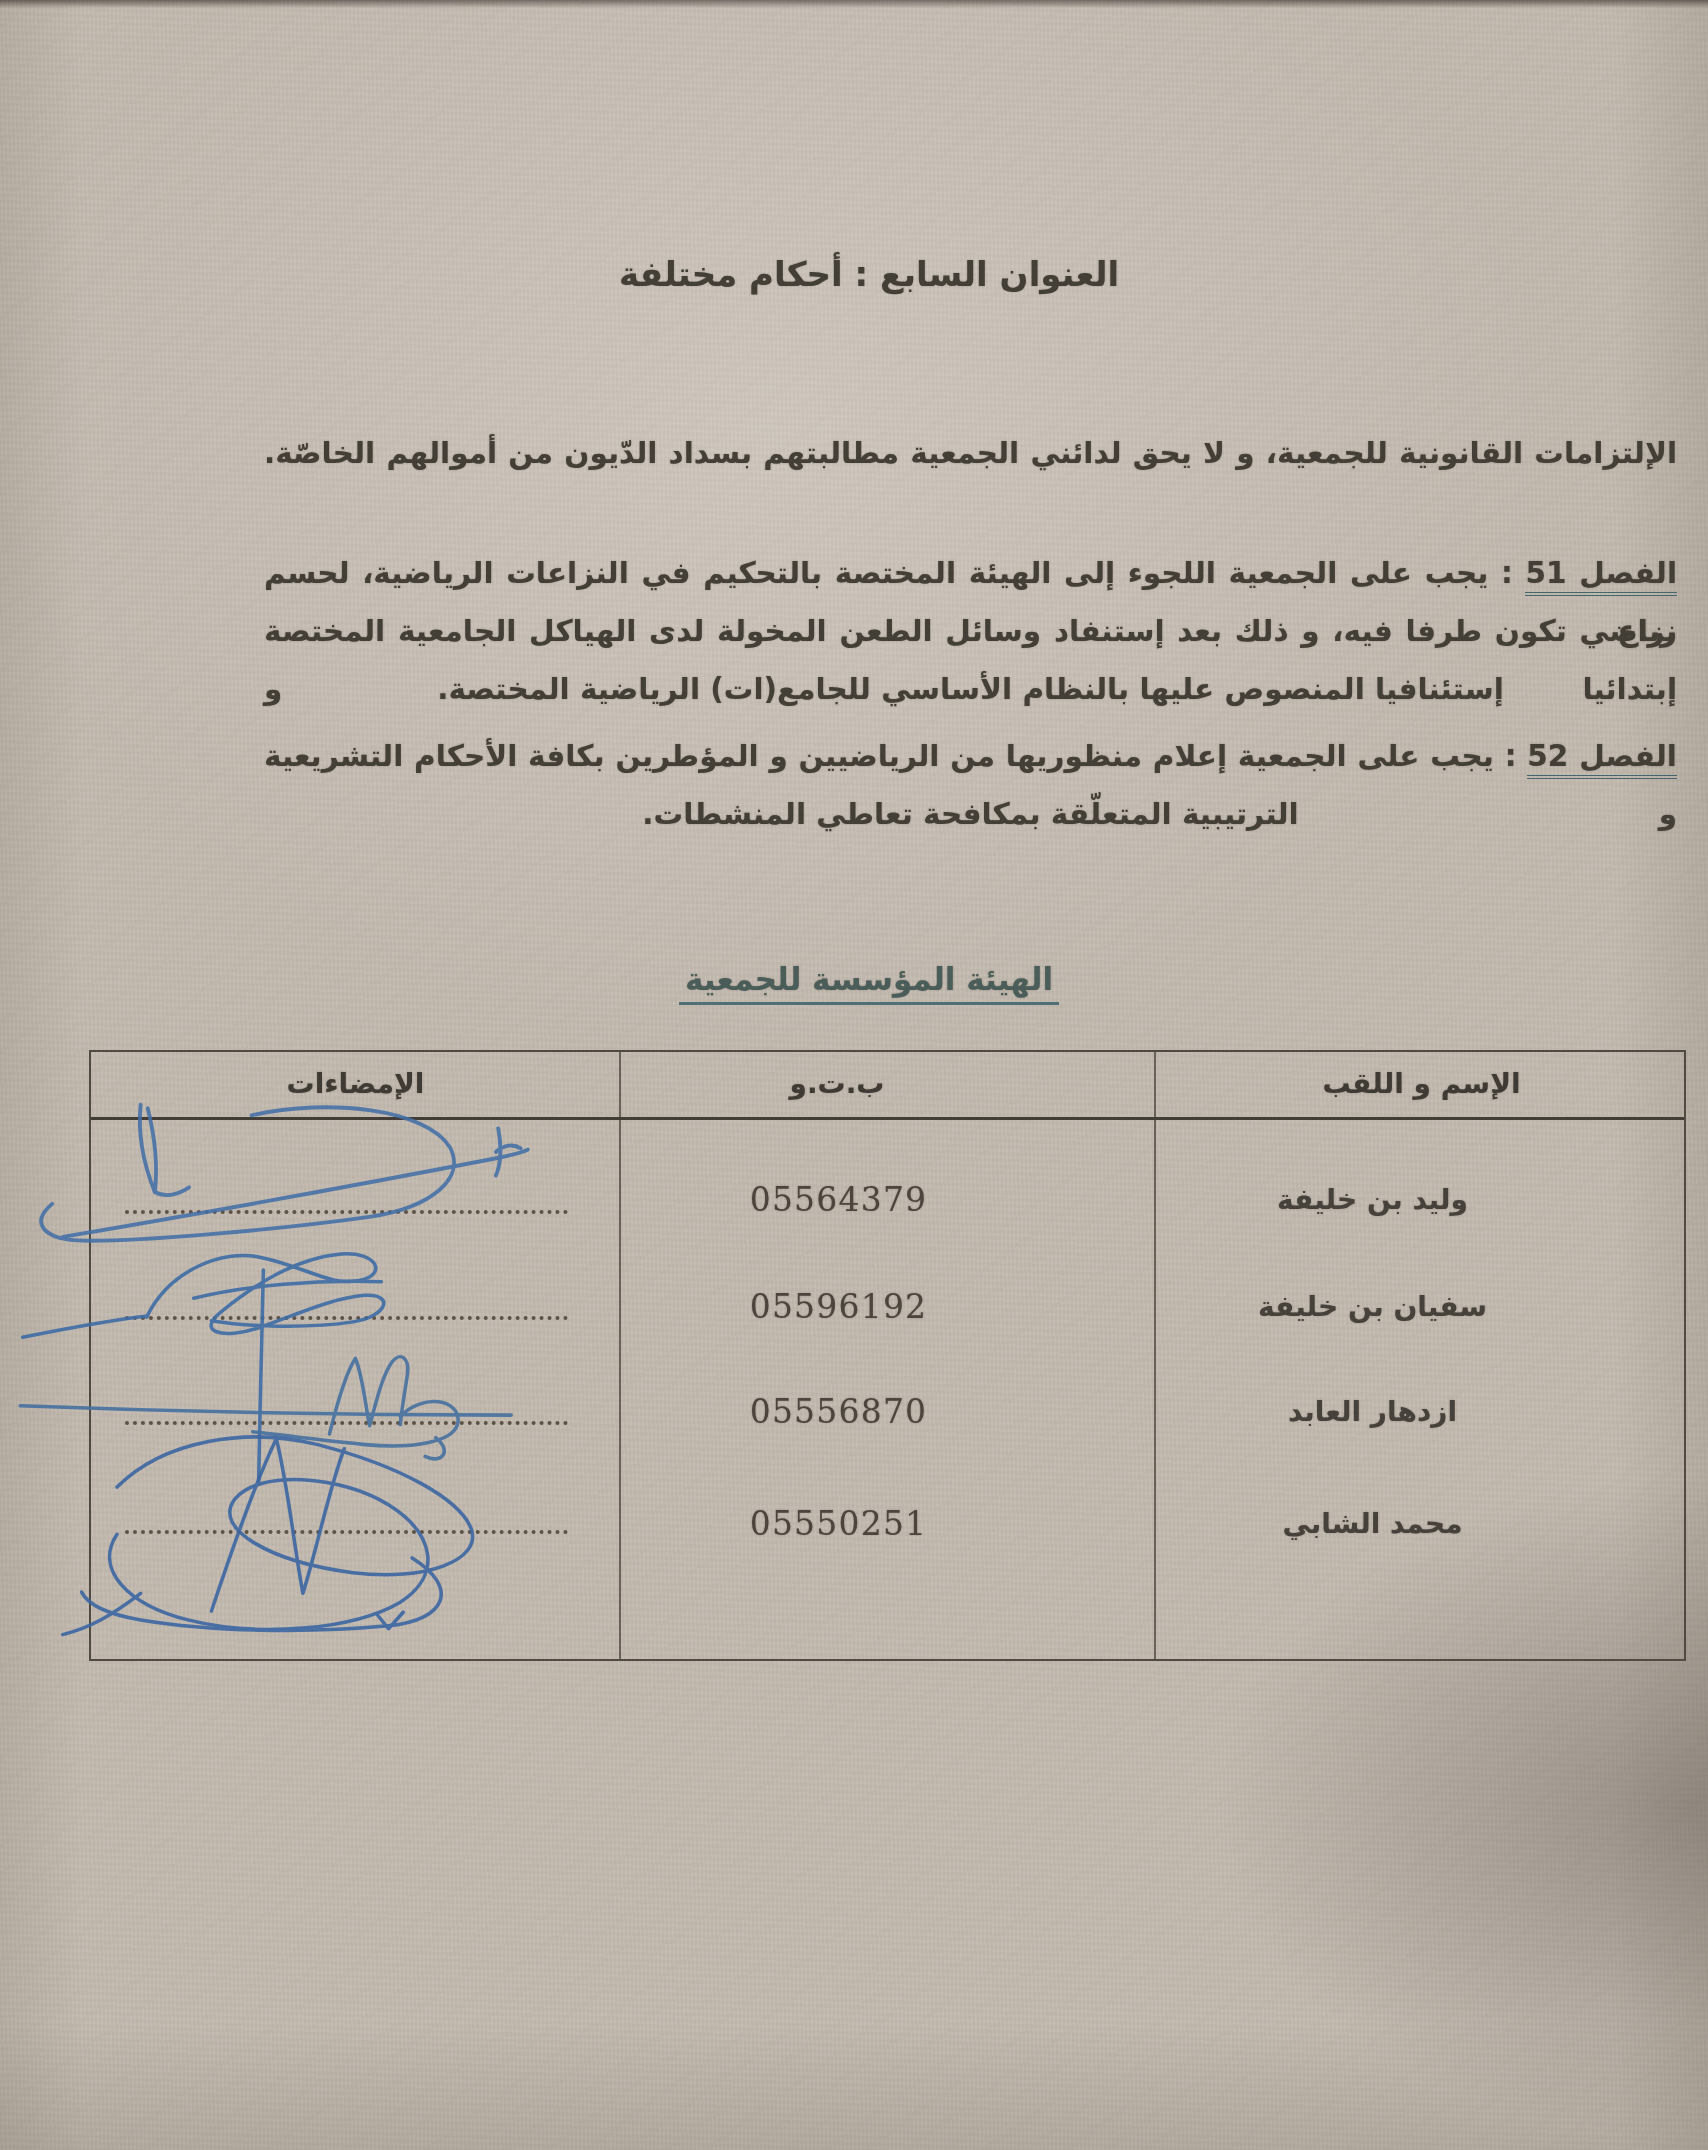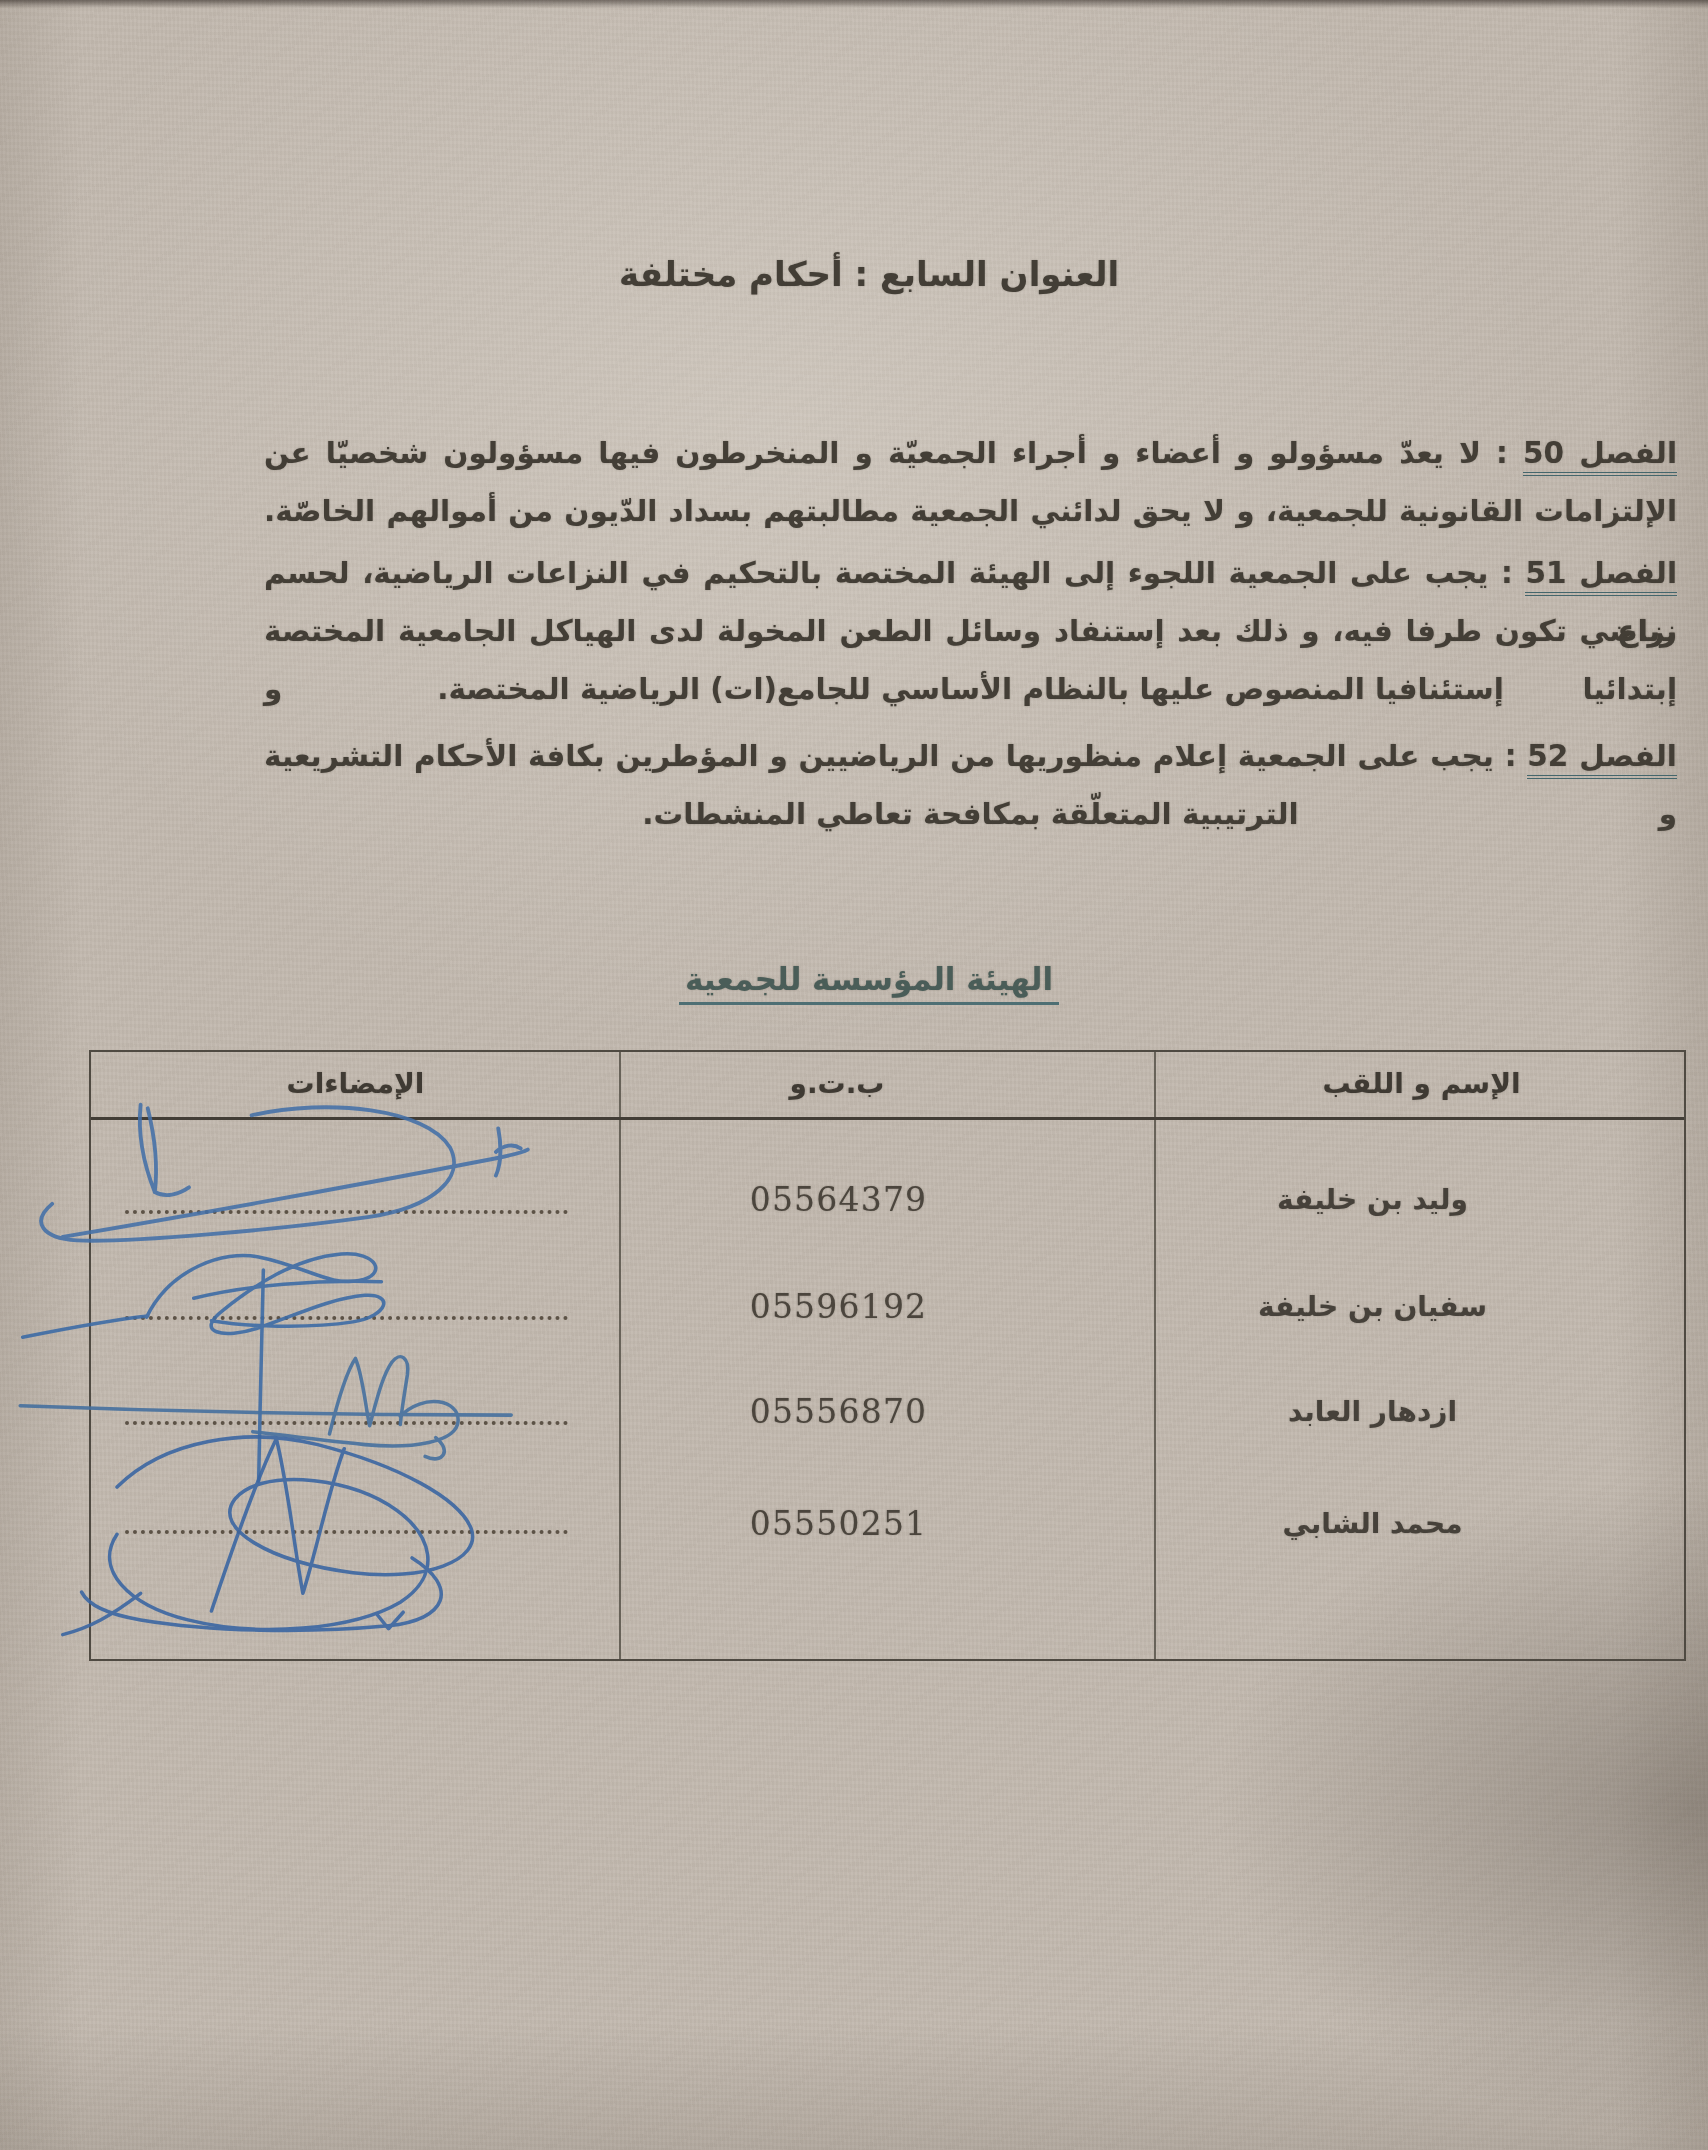--- a/index.html
+++ b/index.html
@@ -58,21 +58,20 @@
   .sig-svg path{ fill:none; stroke-linecap:round; stroke-linejoin:round; }
 </style>
 </head>
 <body>
 
 <div class="page">
 
   <div class="title printed">العنوان السابع : أحكام مختلفة</div>
 
   <div class="para printed" style="top:424px">
-    <div class="pline just"><span class="art">الفصل 50</span><span> : لا يعدّ مسؤولو و أعضاء و أجراء الجمعيّة و المنخرطون فيها مسؤولون شخصيّا عن</span></div>
     <div class="pline just">الإلتزامات القانونية للجمعية، و لا يحق لدائني الجمعية مطالبتهم بسداد الدّيون من أموالهم الخاصّة.</div>
   </div>
 
   <div class="para printed" style="top:544px">
     <div class="pline just"><span class="art">الفصل 51</span><span> : يجب على الجمعية اللجوء إلى الهيئة المختصة بالتحكيم في النزاعات الرياضية، لحسم نزاع</span></div>
     <div class="pline just">رياضي تكون طرفا فيه، و ذلك بعد إستنفاد وسائل الطعن المخولة لدى الهياكل الجامعية المختصة إبتدائيا و</div>
     <div class="pline ctr">إستئنافيا المنصوص عليها بالنظام الأساسي للجامع(ات) الرياضية المختصة.</div>
   </div>
 
   <div class="para printed" style="top:727px">

